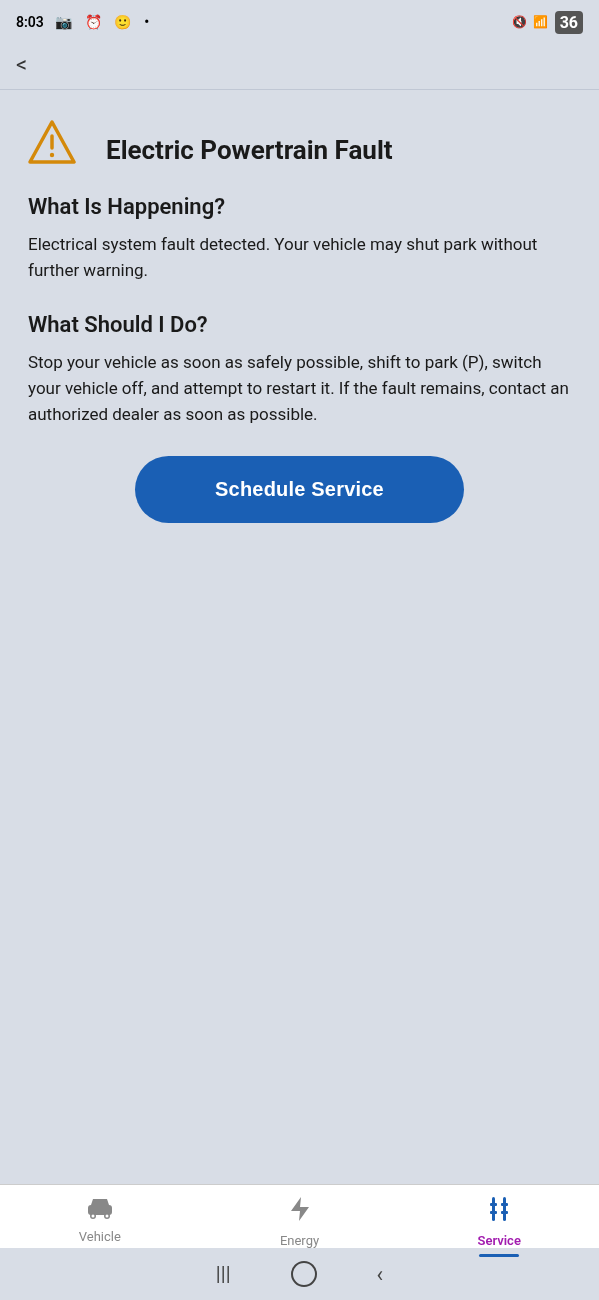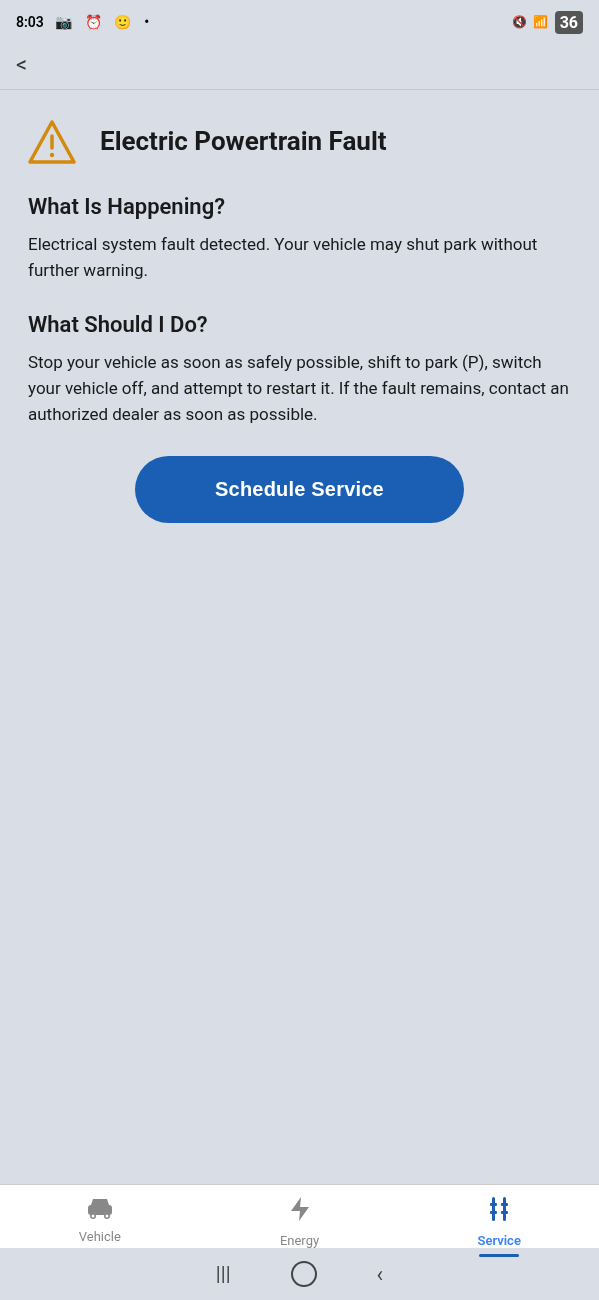--- a/index.html
+++ b/index.html
@@ -83,22 +83,22 @@
     .main-content {
       flex: 1;
       padding: 28px 28px 20px 28px;
       overflow-y: auto;
       background: #d8dde6;
     }
 
     
     .fault-title {
       display: flex;
-      align-items: center;
-      gap: 24px;
+      align-items: flex-end;
+      gap: 30px;
       margin-bottom: 28px;
     }
 
     .warning-icon {
       width: 48px;
       height: 48px;
       flex-shrink: 0;
     }
 
     .fault-title-text {
@@ -171,21 +171,21 @@
     .tab-icon.active {
       color: #1a5fb4;
     }
 
     .tab-label {
       font-size: 13px;
       color: #888;
     }
 
     .tab-label.active {
-      color: #3b82f6;
+      color: #a21caf;
       font-weight: 600;
     }
 
     .tab-active-indicator {
       position: relative;
     }
 
     .tab-active-indicator::after {
       content: '';
       display: block;

